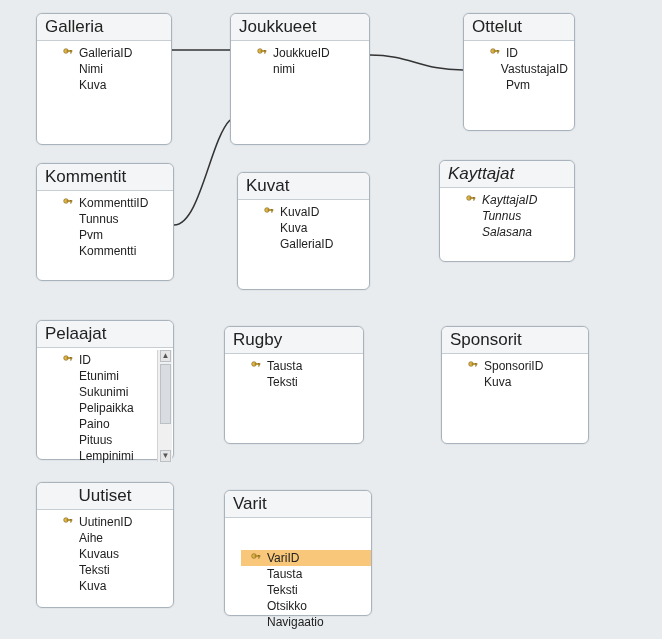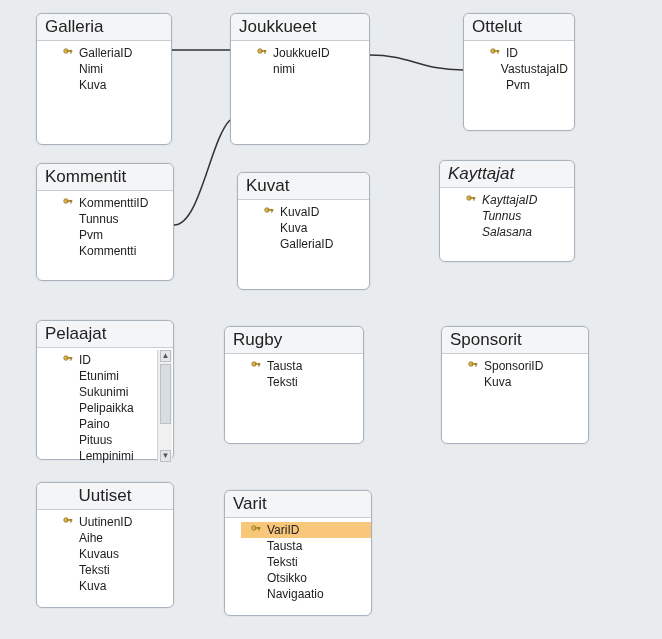--- a/index.html
+++ b/index.html
@@ -69,20 +69,21 @@
   }
   .row {
     display: flex;
     align-items: center;
     padding: 1px 6px 1px 10px;
     height: 16px;
     white-space: nowrap;
   }
   .row.selected {
     background: #f8c77a;
+    margin-top: 28px;
   }
   .key-icon {
     display: inline-block;
     width: 12px;
     margin-right: 4px;
     text-align: center;
   }
   .key-icon svg { display: block; }
   .spacer {
     display: inline-block;

